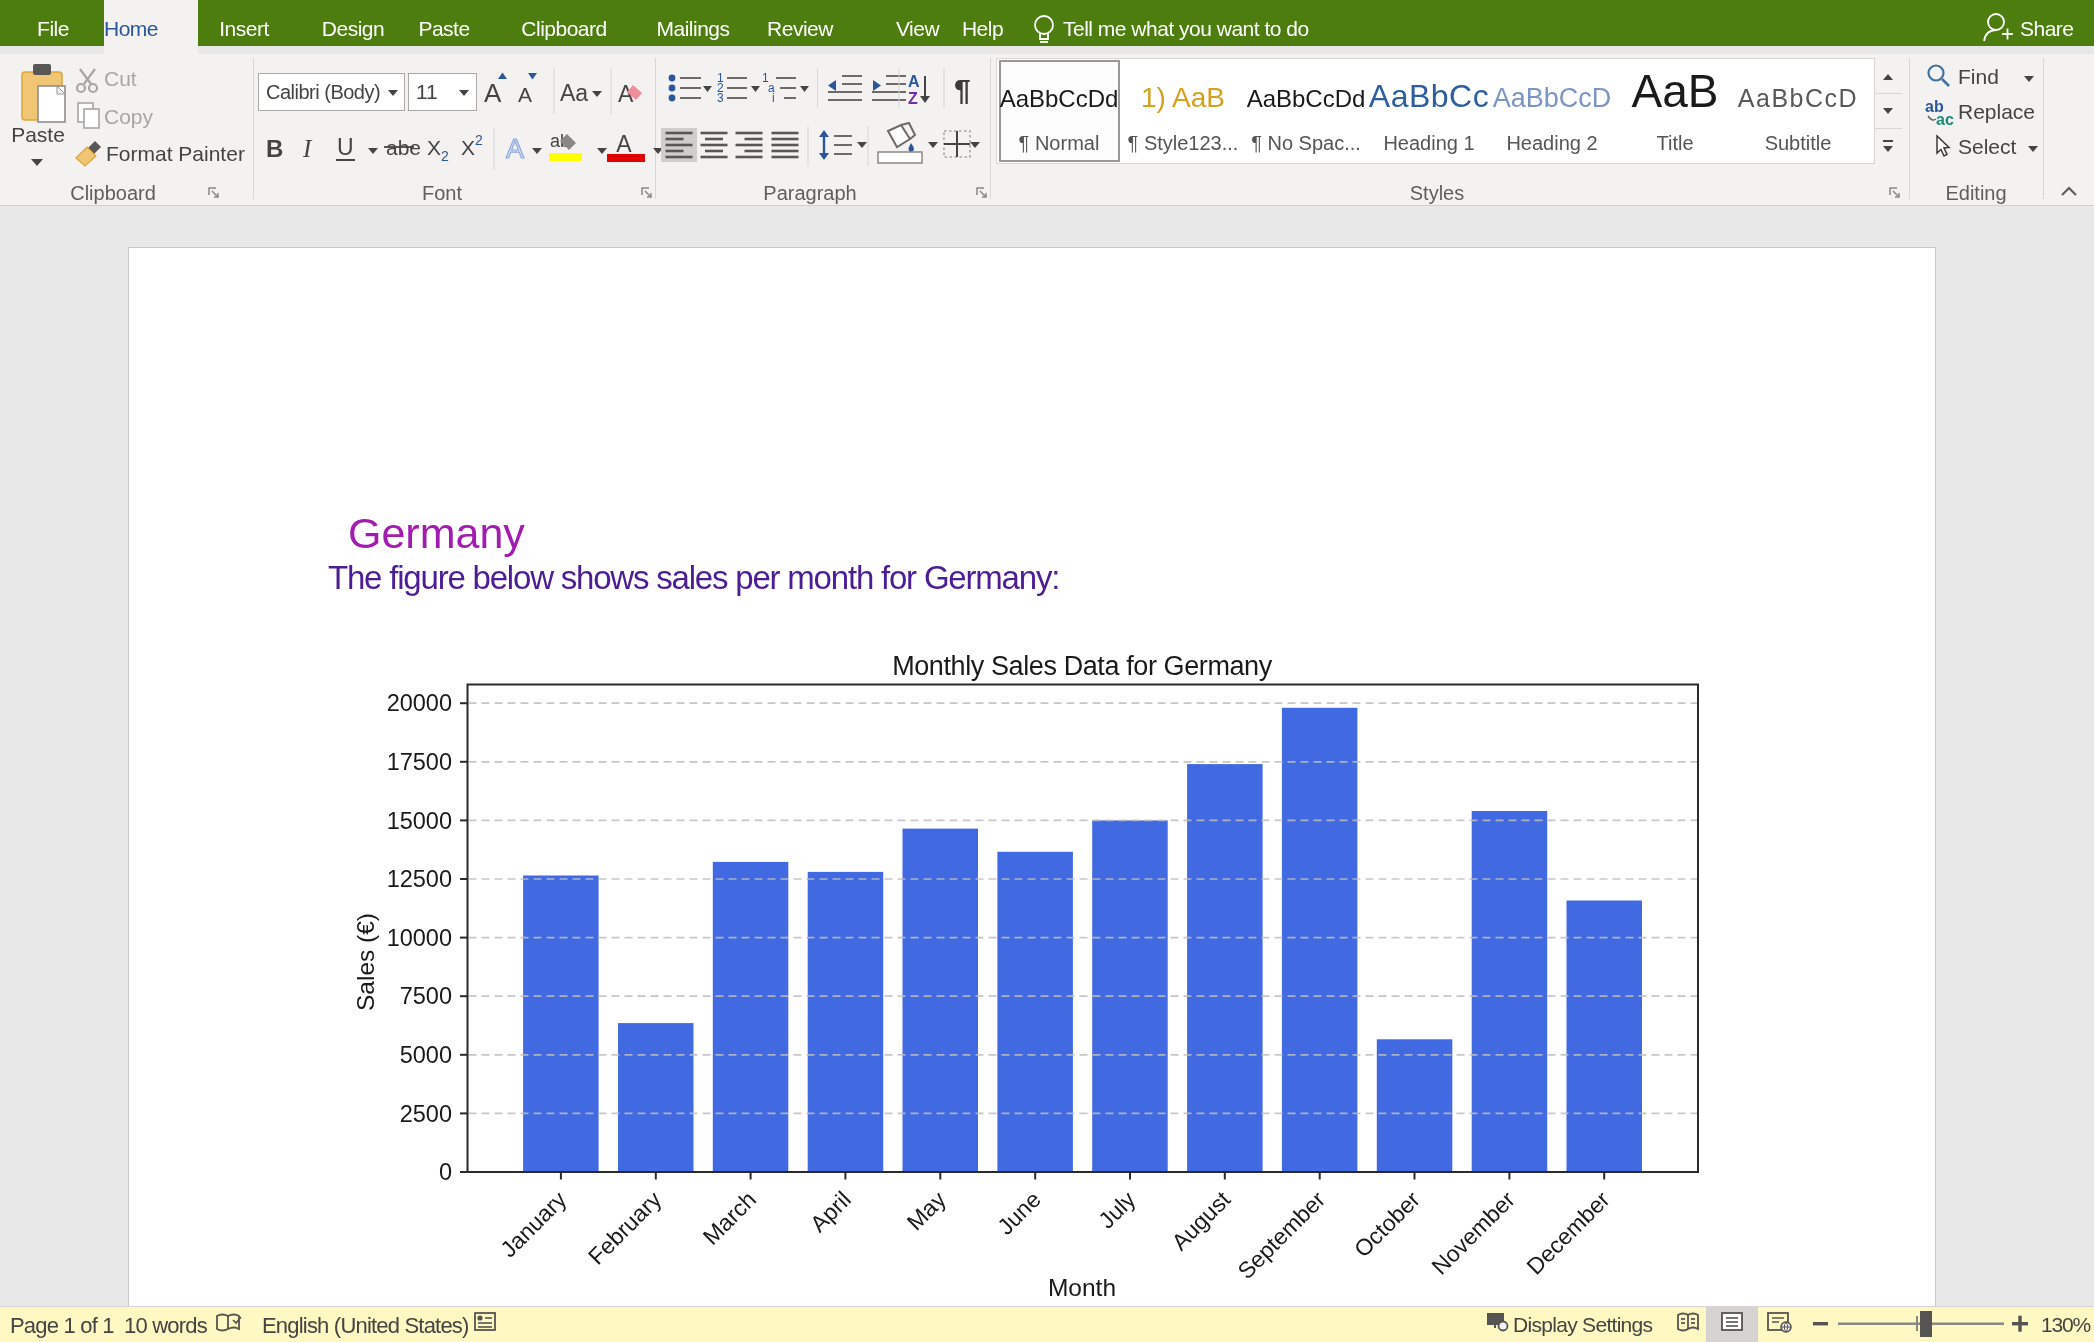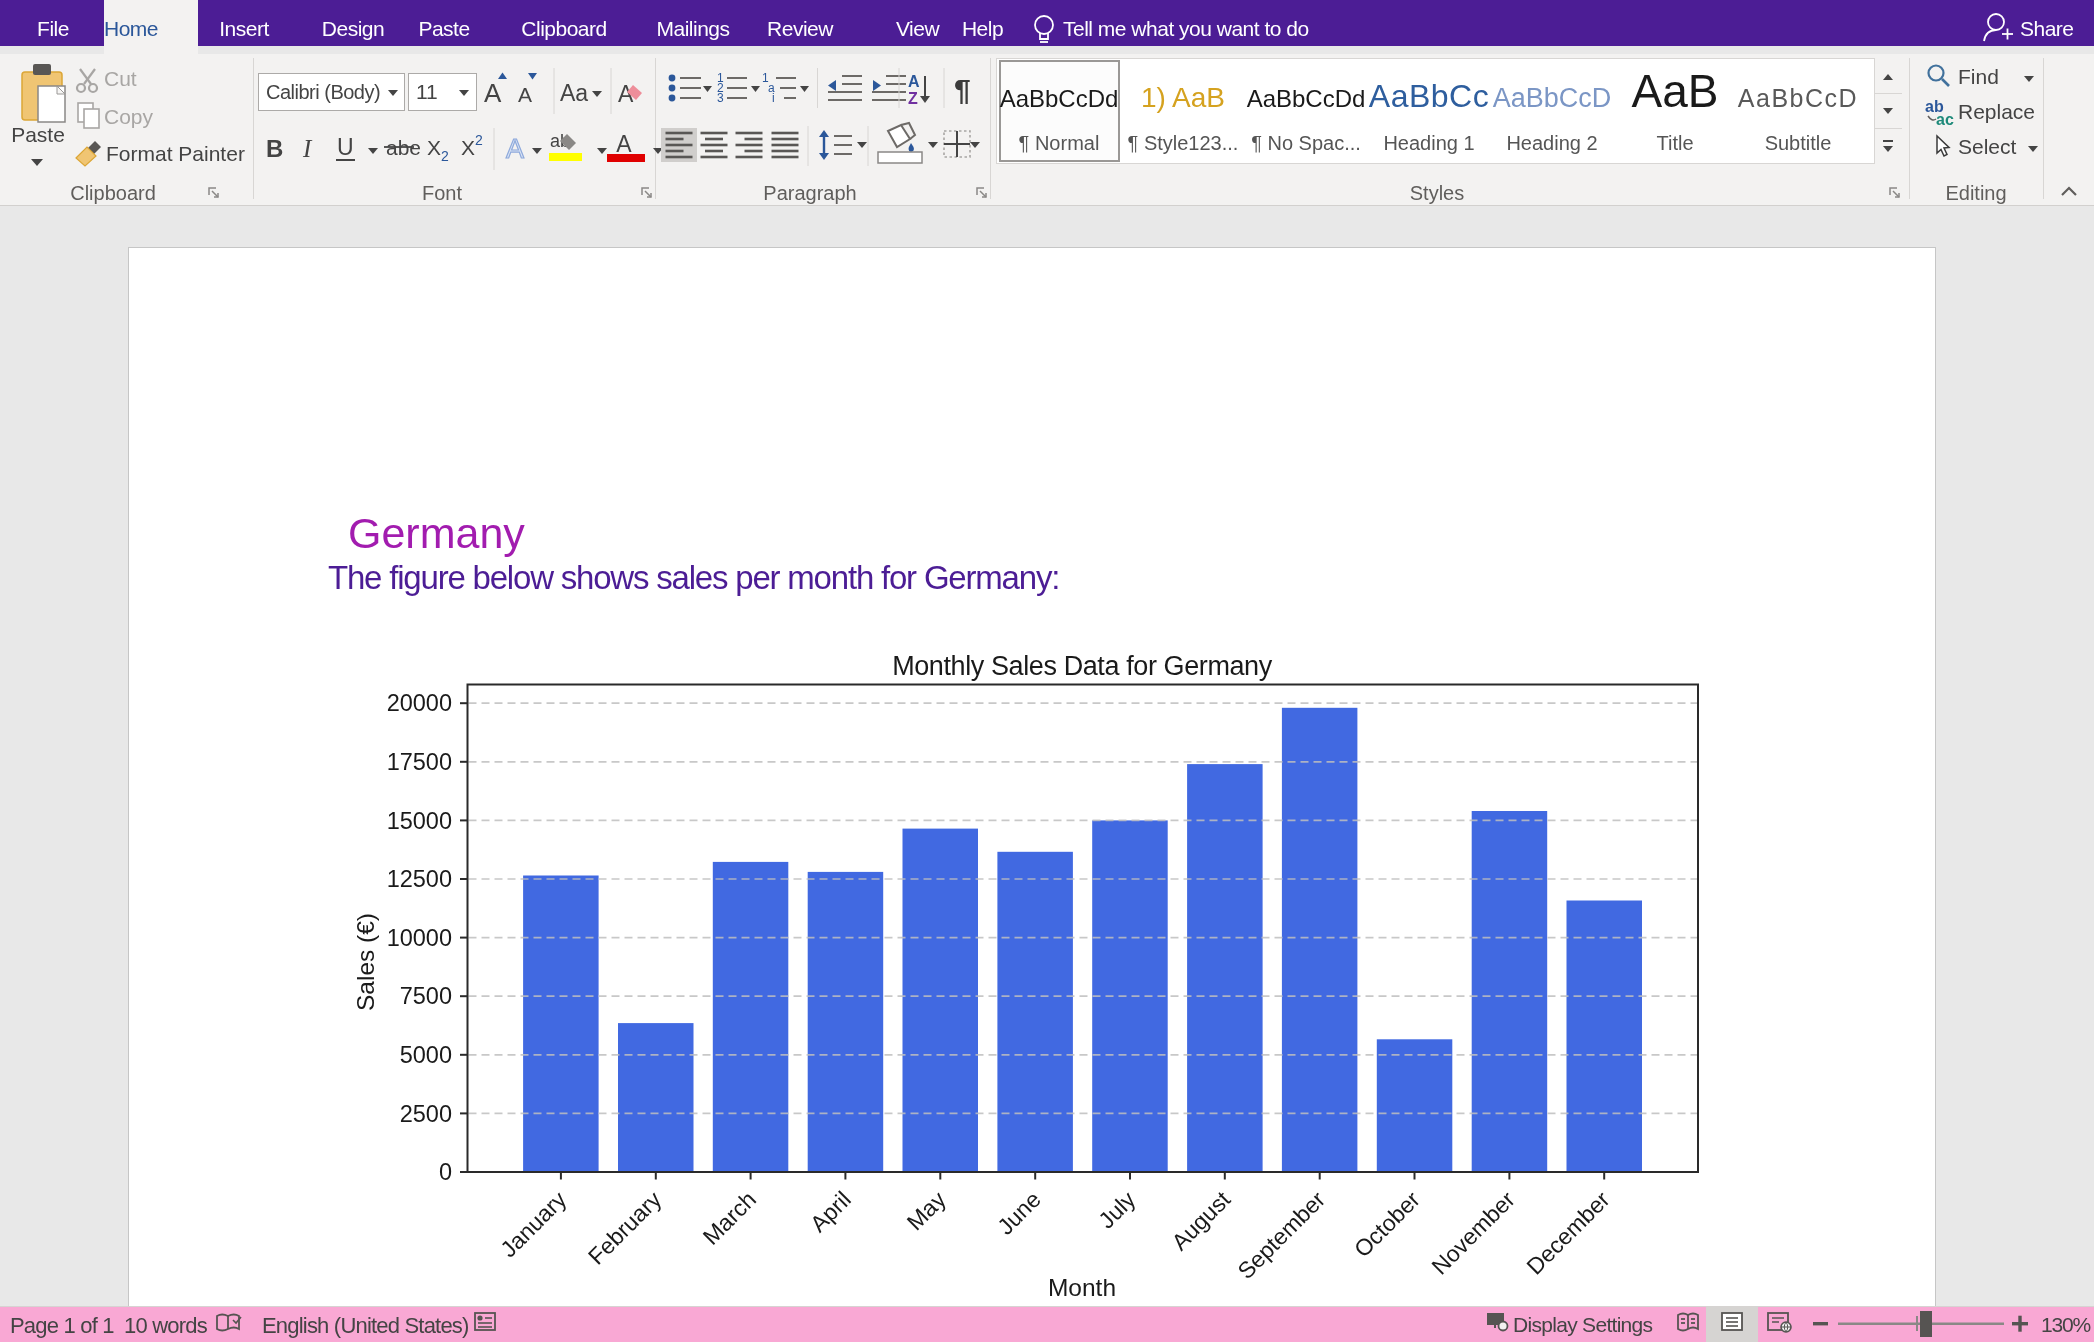--- a/index.html
+++ b/index.html
@@ -1,26 +1,26 @@
 <!DOCTYPE html>
 <html><head>
 <meta charset="utf-8">
 <style>
   html,body{margin:0;padding:0;}
   body{width:2094px;height:1342px;position:relative;font-family:"Liberation Sans",sans-serif;background:#e8e8e8;overflow:hidden;}
   .abs{position:absolute;}
-  #tabbar{position:absolute;left:0;top:0;width:2094px;height:46px;background:#4c1d95;}
+  #tabbar{position:absolute;left:0;top:0;width:2094px;height:46px;background:#4d7c0f;}
   .tab{position:absolute;top:4px;height:54px;color:#fff;font-size:21px;letter-spacing:-0.5px;line-height:50px;text-align:center;}
   #hometab{position:absolute;left:104px;top:0;width:94px;height:54px;background:#f3f2f1;}
   #hometext{position:absolute;left:104px;top:4px;width:94px;height:54px;color:#2b579a;font-size:21px;letter-spacing:-0.5px;line-height:50px;text-align:left;}
   #ribbon{position:absolute;left:0;top:54px;width:2094px;height:151px;background:#f3f2f1;border-bottom:1px solid #d2d0ce;}
   #page{position:absolute;left:128px;top:247px;width:1808px;height:1059px;background:#fff;border:1px solid #c6c6c6;border-bottom:none;box-sizing:border-box;}
   #heading{position:absolute;left:348px;top:509px;font-size:43px;color:#a21caf;}
   #bodytext{position:absolute;left:328px;top:559px;font-size:33px;letter-spacing:-1.2px;color:#4c1d95;}
-  #statusbar{position:absolute;left:0;top:1306px;width:2094px;height:36px;background:#f9a8d4;border-top:1px solid #d6d4d2;box-sizing:border-box;}
+  #statusbar{position:absolute;left:0;top:1306px;width:2094px;height:36px;background:#fef9c3;border-top:1px solid #d6d4d2;box-sizing:border-box;}
   .stxt{position:absolute;font-size:22px;letter-spacing:-0.8px;color:#444;top:6px;}
 </style>
 </head>
 <body>
   <div id="tabbar">
     <div class="tab" style="left:23px;width:60px;">File</div>
     <div class="tab" style="left:214px;width:60px;">Insert</div>
     <div class="tab" style="left:320px;width:66px;">Design</div>
     <div class="tab" style="left:410px;width:68px;">Paste</div>
     <div class="tab" style="left:513px;width:102px;">Clipboard</div>

